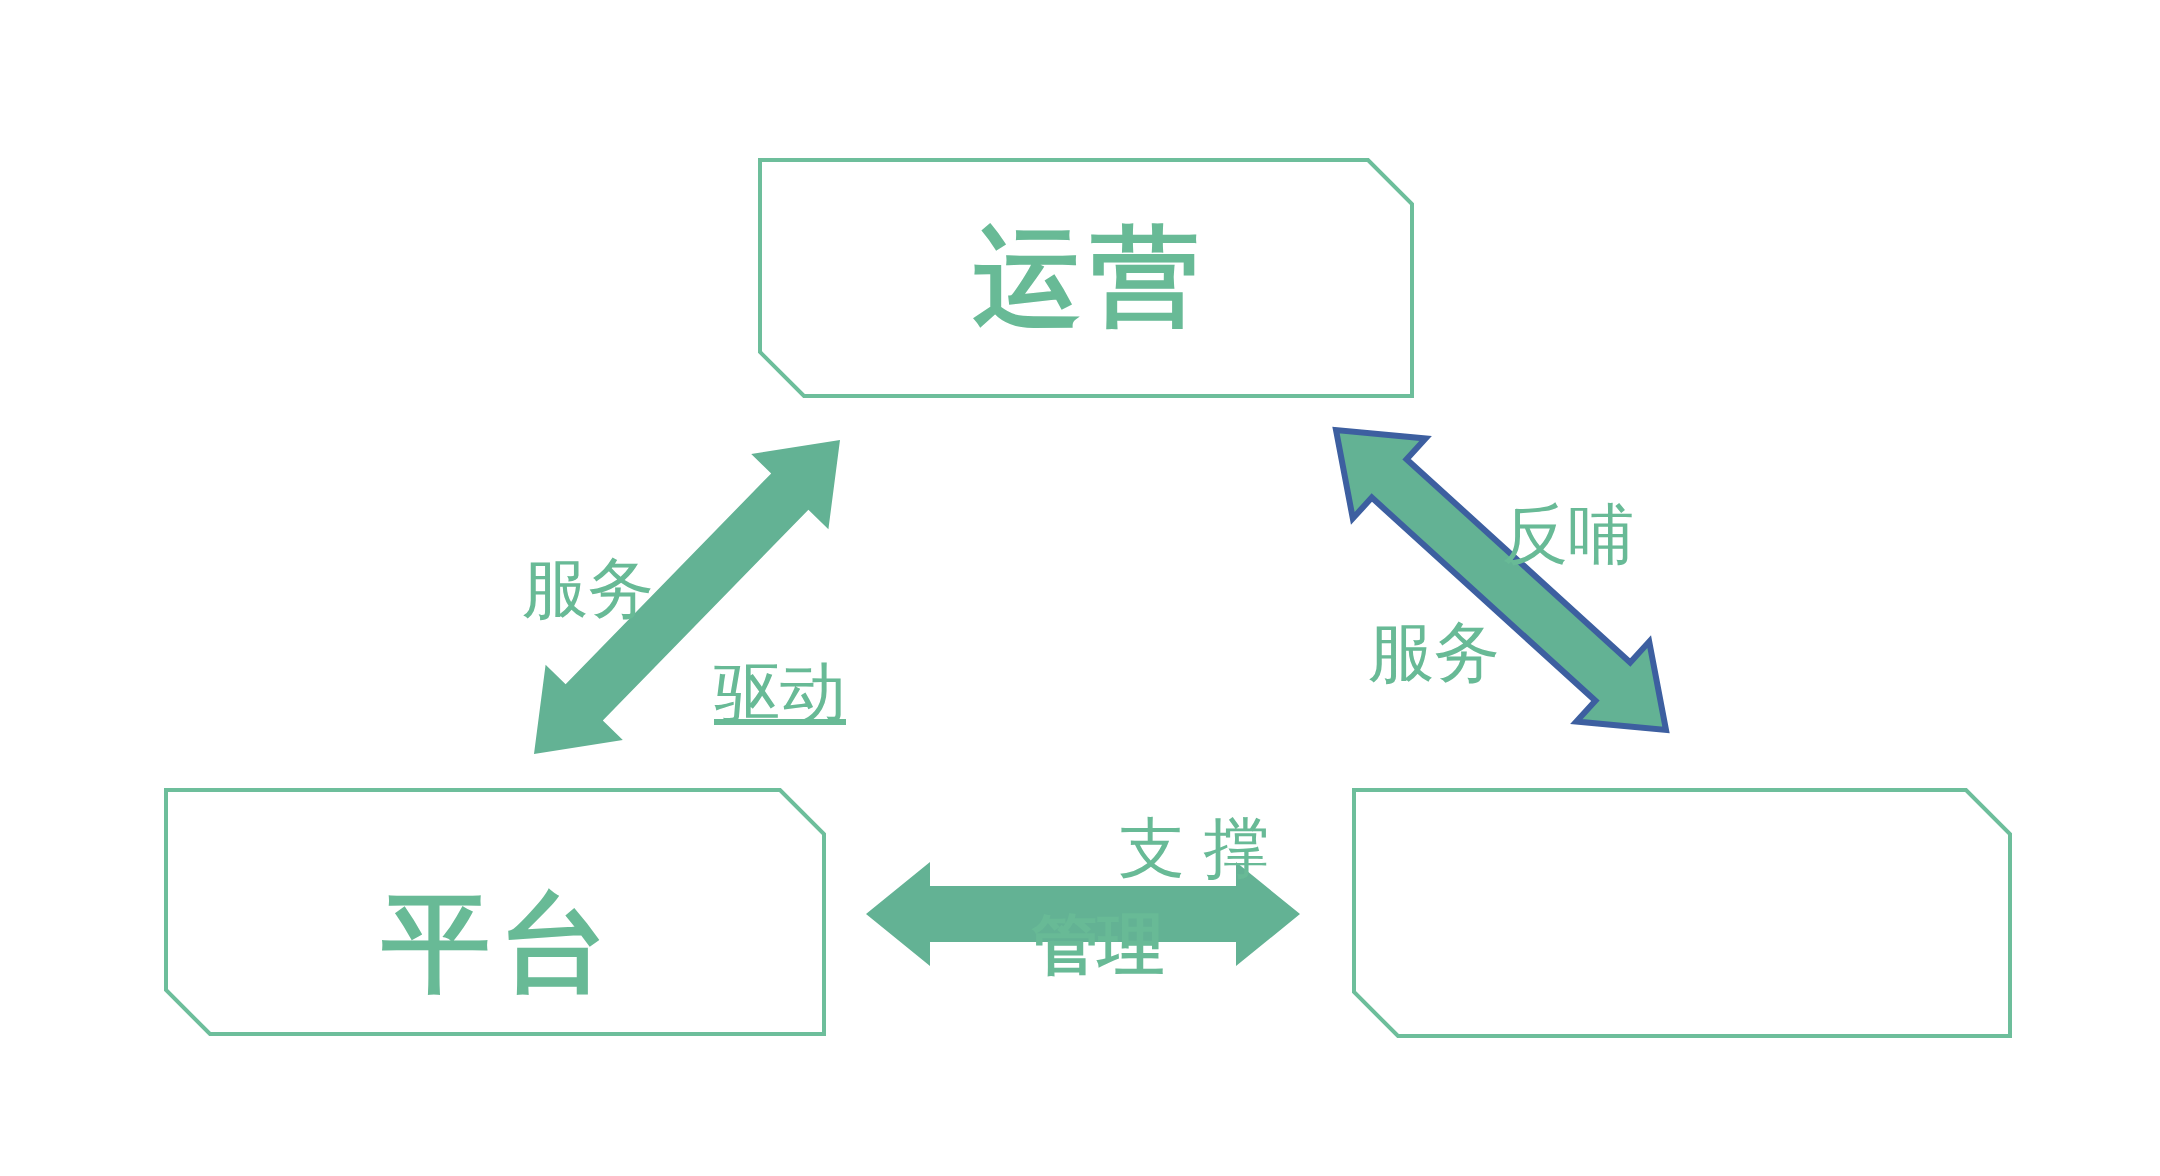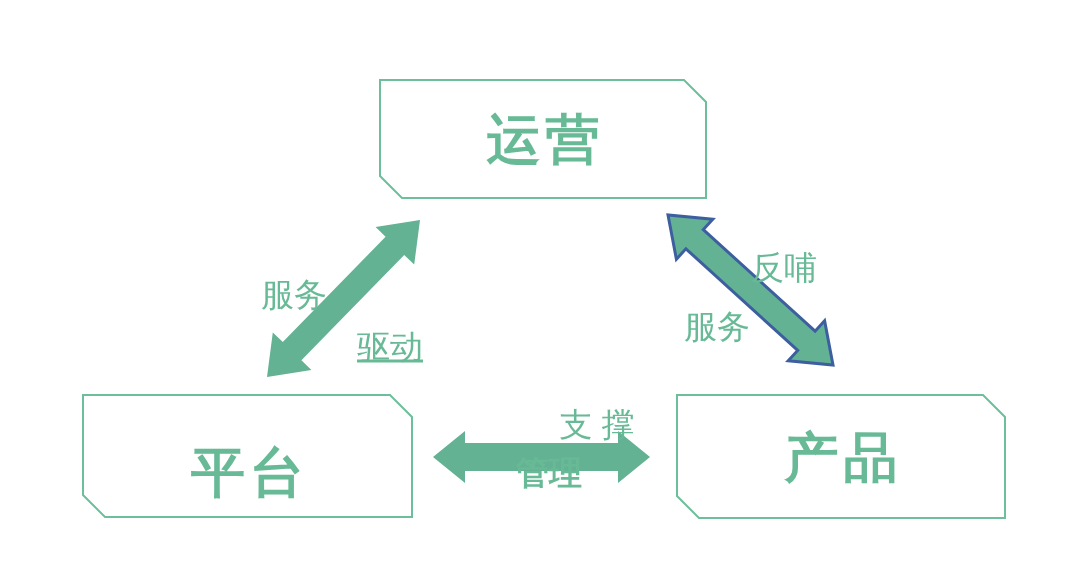--- a/index.html
+++ b/index.html
@@ -82,21 +82,20 @@
 
     <polygon class="arrow-solid" points="267,377 311.4,370 301.4,360.3 404.2,254.9 414.2,264.6 420,220 375.6,227 385.6,236.7 282.8,342.1 272.8,332.4"></polygon>
 
     <polygon class="arrow-outlined" points="668,215 676.4,259.2 685.9,248.8 797.7,350.4 788.2,360.8 833,365 824.6,320.8 815.1,331.2 703.3,229.6 712.8,219.2"></polygon>
 
     <polygon class="arrow-solid" points="433,457 465,483 465,471 618,471 618,483 650,457 618,431 618,443 465,443 465,431"></polygon>
   </svg>
 
   <div class="node-label operations">运营</div>
   <div class="node-label platform">平台</div>
-  <div class="node-label product">产品</div>
 
   <div class="edge-label fuwu-left">服务</div>
   <div class="edge-label qudong">驱动</div>
   <div class="edge-label fanbu">反哺</div>
   <div class="edge-label fuwu-right">服务</div>
   <div class="edge-label zhicheng">支 撑</div>
   <div class="edge-label guanli">管理</div>
 
 </div>
 

